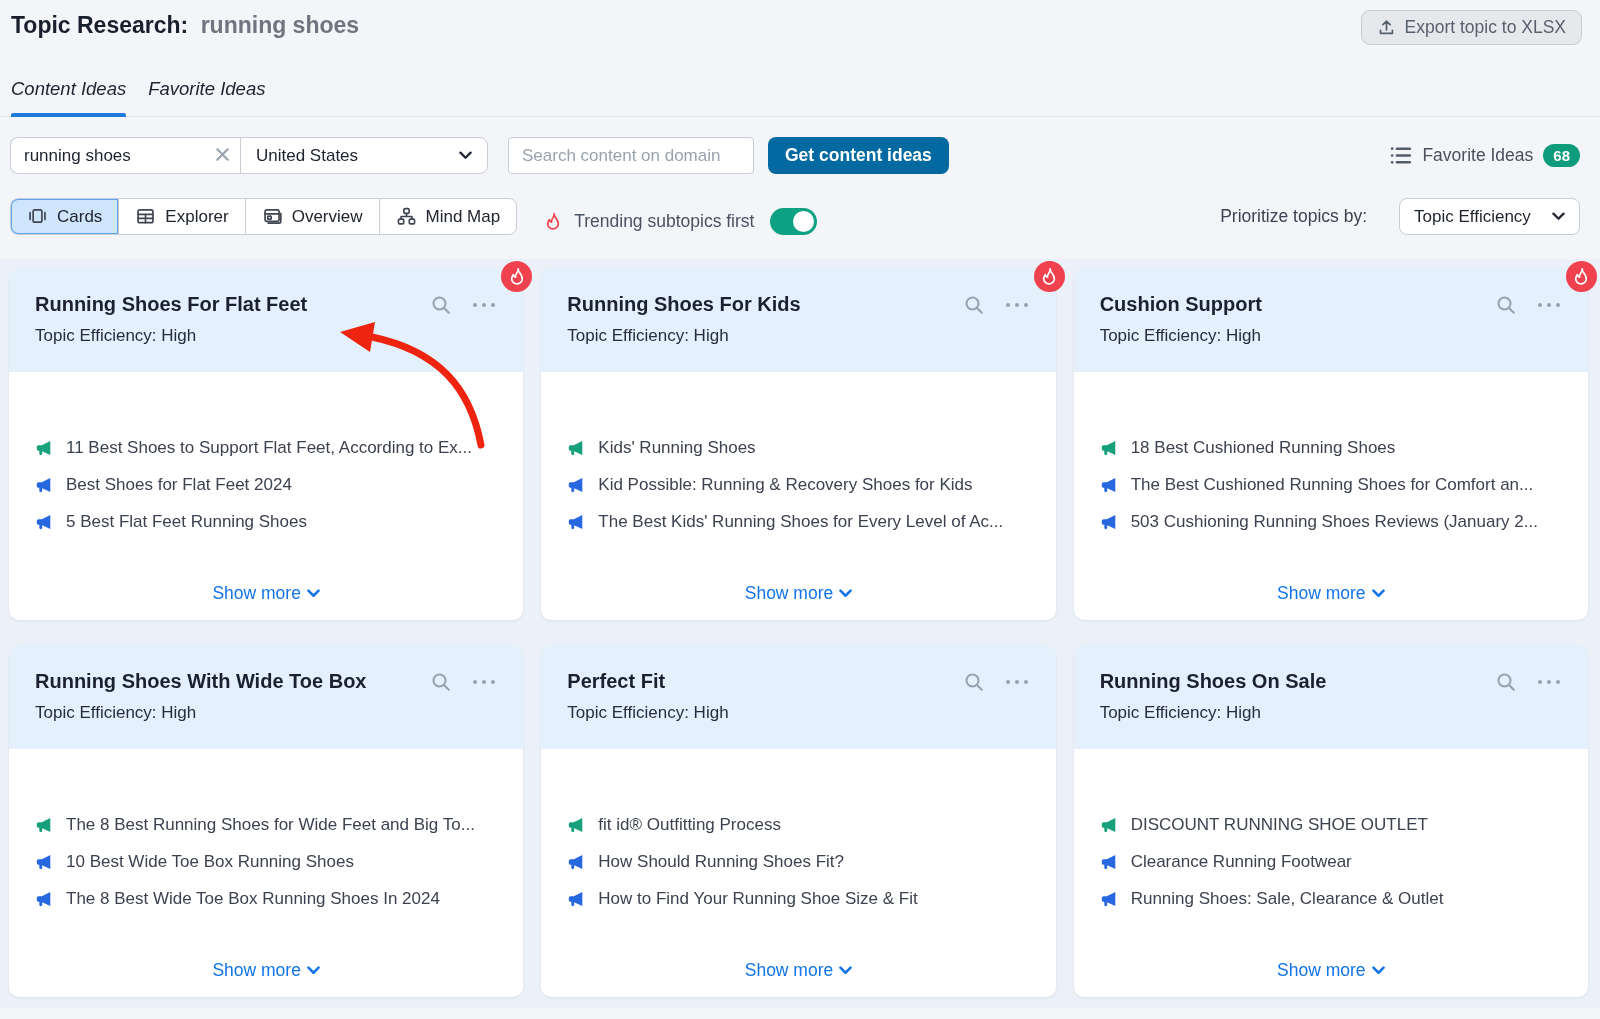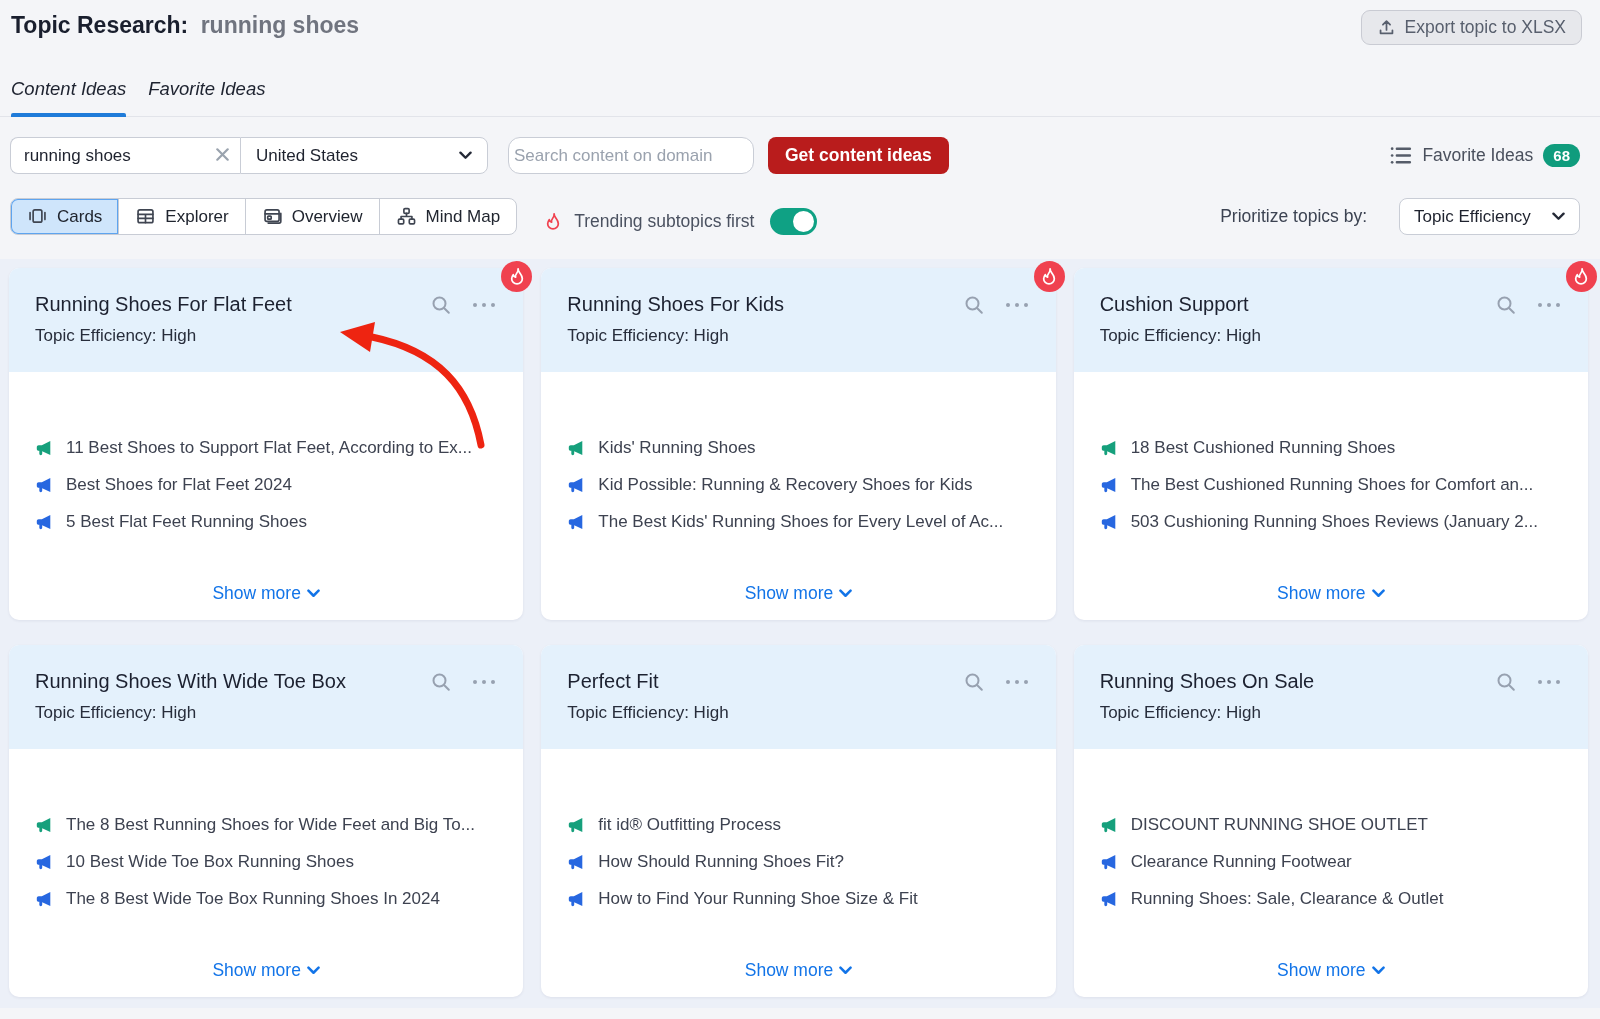--- a/index.html
+++ b/index.html
@@ -57,27 +57,27 @@
   }
   .clear-x { position: absolute; right: 11px; top: 10px; cursor: pointer; line-height: 0; }
   .country {
     width: 248px; height: 37px; background: #fff;
     border: 1px solid #c9cdd6; border-radius: 0 8px 8px 0;
     display: flex; align-items: center; justify-content: space-between;
     padding: 0 15px; font-size: 17px; color: #1e222e; cursor: pointer;
   }
   .domain-input {
     width: 246px; height: 37px; margin-left: 20px;
-    background: #fff; border: 1px solid #c9cdd6; border-radius: 12px;
-    font-family: inherit; font-size: 17px; color: #1e222e; padding: 0 5px; outline: none;
+    background: #fff; border: 1px solid #c9cdd6; border-radius: 4px;
+    font-family: inherit; font-size: 17px; color: #1e222e; padding: 0 13px; outline: none;
   }
   .domain-input::placeholder { color: #9aa2ae; }
   .go-btn {
     height: 37px; margin-left: 14px; padding: 0 17px;
-    background: #b91c1c; border: none; border-radius: 8px;
+    background: #0369a1; border: none; border-radius: 8px;
     font-family: inherit; font-size: 17.5px; font-weight: 700; color: #fff; cursor: pointer;
   }
   .fav-link {
     margin-left: auto; display: flex; align-items: center; gap: 10px;
     cursor: pointer;
   }
   .fav-link .fav-label { font-size: 17.5px; color: #4a505d; }
   .fav-badge {
     background: #0f9c7d; color: #fff; font-size: 15px; font-weight: 700;
     padding: 3px 10px; border-radius: 12px;
@@ -132,21 +132,21 @@
   .card {
     position: relative; height: 352px; background: #fff; border-radius: 10px;
     box-shadow: 0 1px 3px rgba(25,35,65,0.07);
     display: flex; flex-direction: column;
   }
   .card-header {
     background: #e4f1fc; border-radius: 10px 10px 0 0;
     height: 104px; padding: 25px 26px 0;
   }
   .title-row { display: flex; align-items: center; }
-  .card-title { flex: 1; font-size: 20px; font-weight: 400; color: #1c2130; white-space: nowrap; overflow: hidden; }
+  .card-title { flex: 1; font-size: 20px; font-weight: 700; color: #1c2130; white-space: nowrap; overflow: hidden; }
   .card-actions { display: flex; align-items: center; gap: 19px; margin-left: 12px; }
   .icon-btn { cursor: pointer; line-height: 0; }
   .card-meta { margin-top: 10px; font-size: 17px; color: #272d3b; }
   .card-body { flex: 1; display: flex; flex-direction: column; padding: 66px 26px 16px; }
   .item {
     display: flex; align-items: flex-start; gap: 13px;
     margin-bottom: 17px; font-size: 17px; color: #3d4250;
     white-space: nowrap; overflow: hidden; cursor: pointer;
   }
   .item .mega { flex: none; margin-top: 1px; color: #2767e0; }

